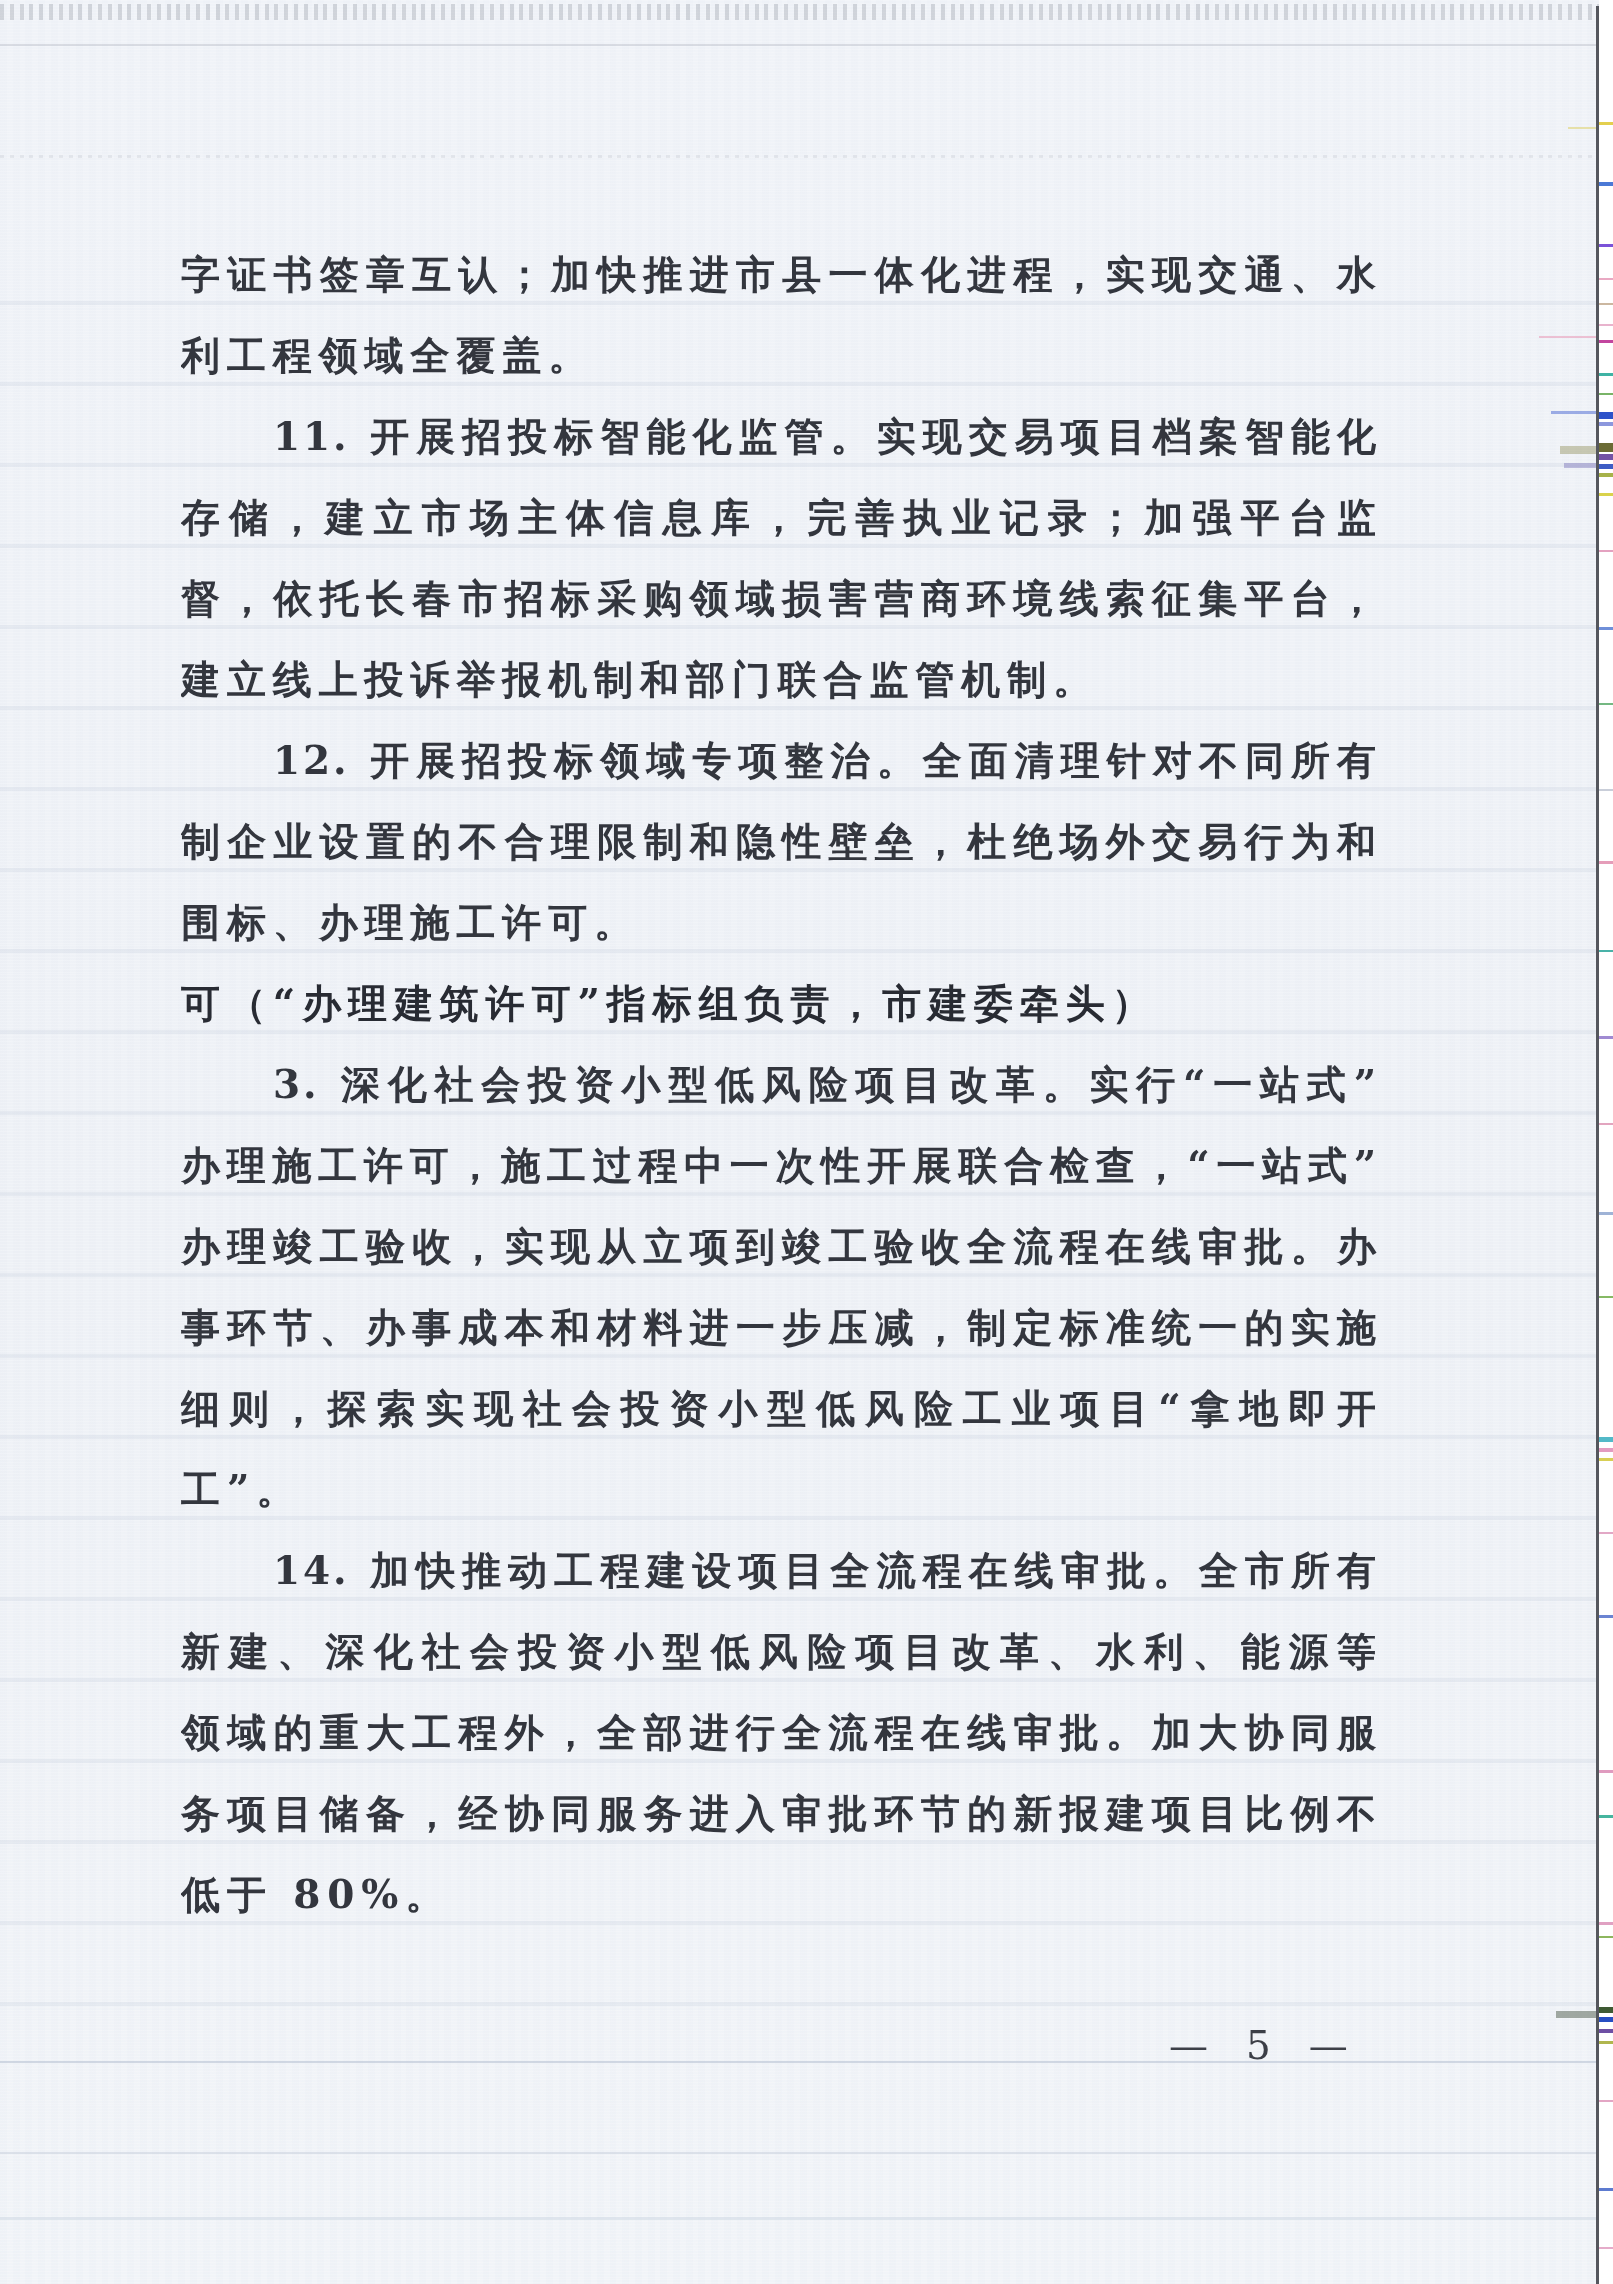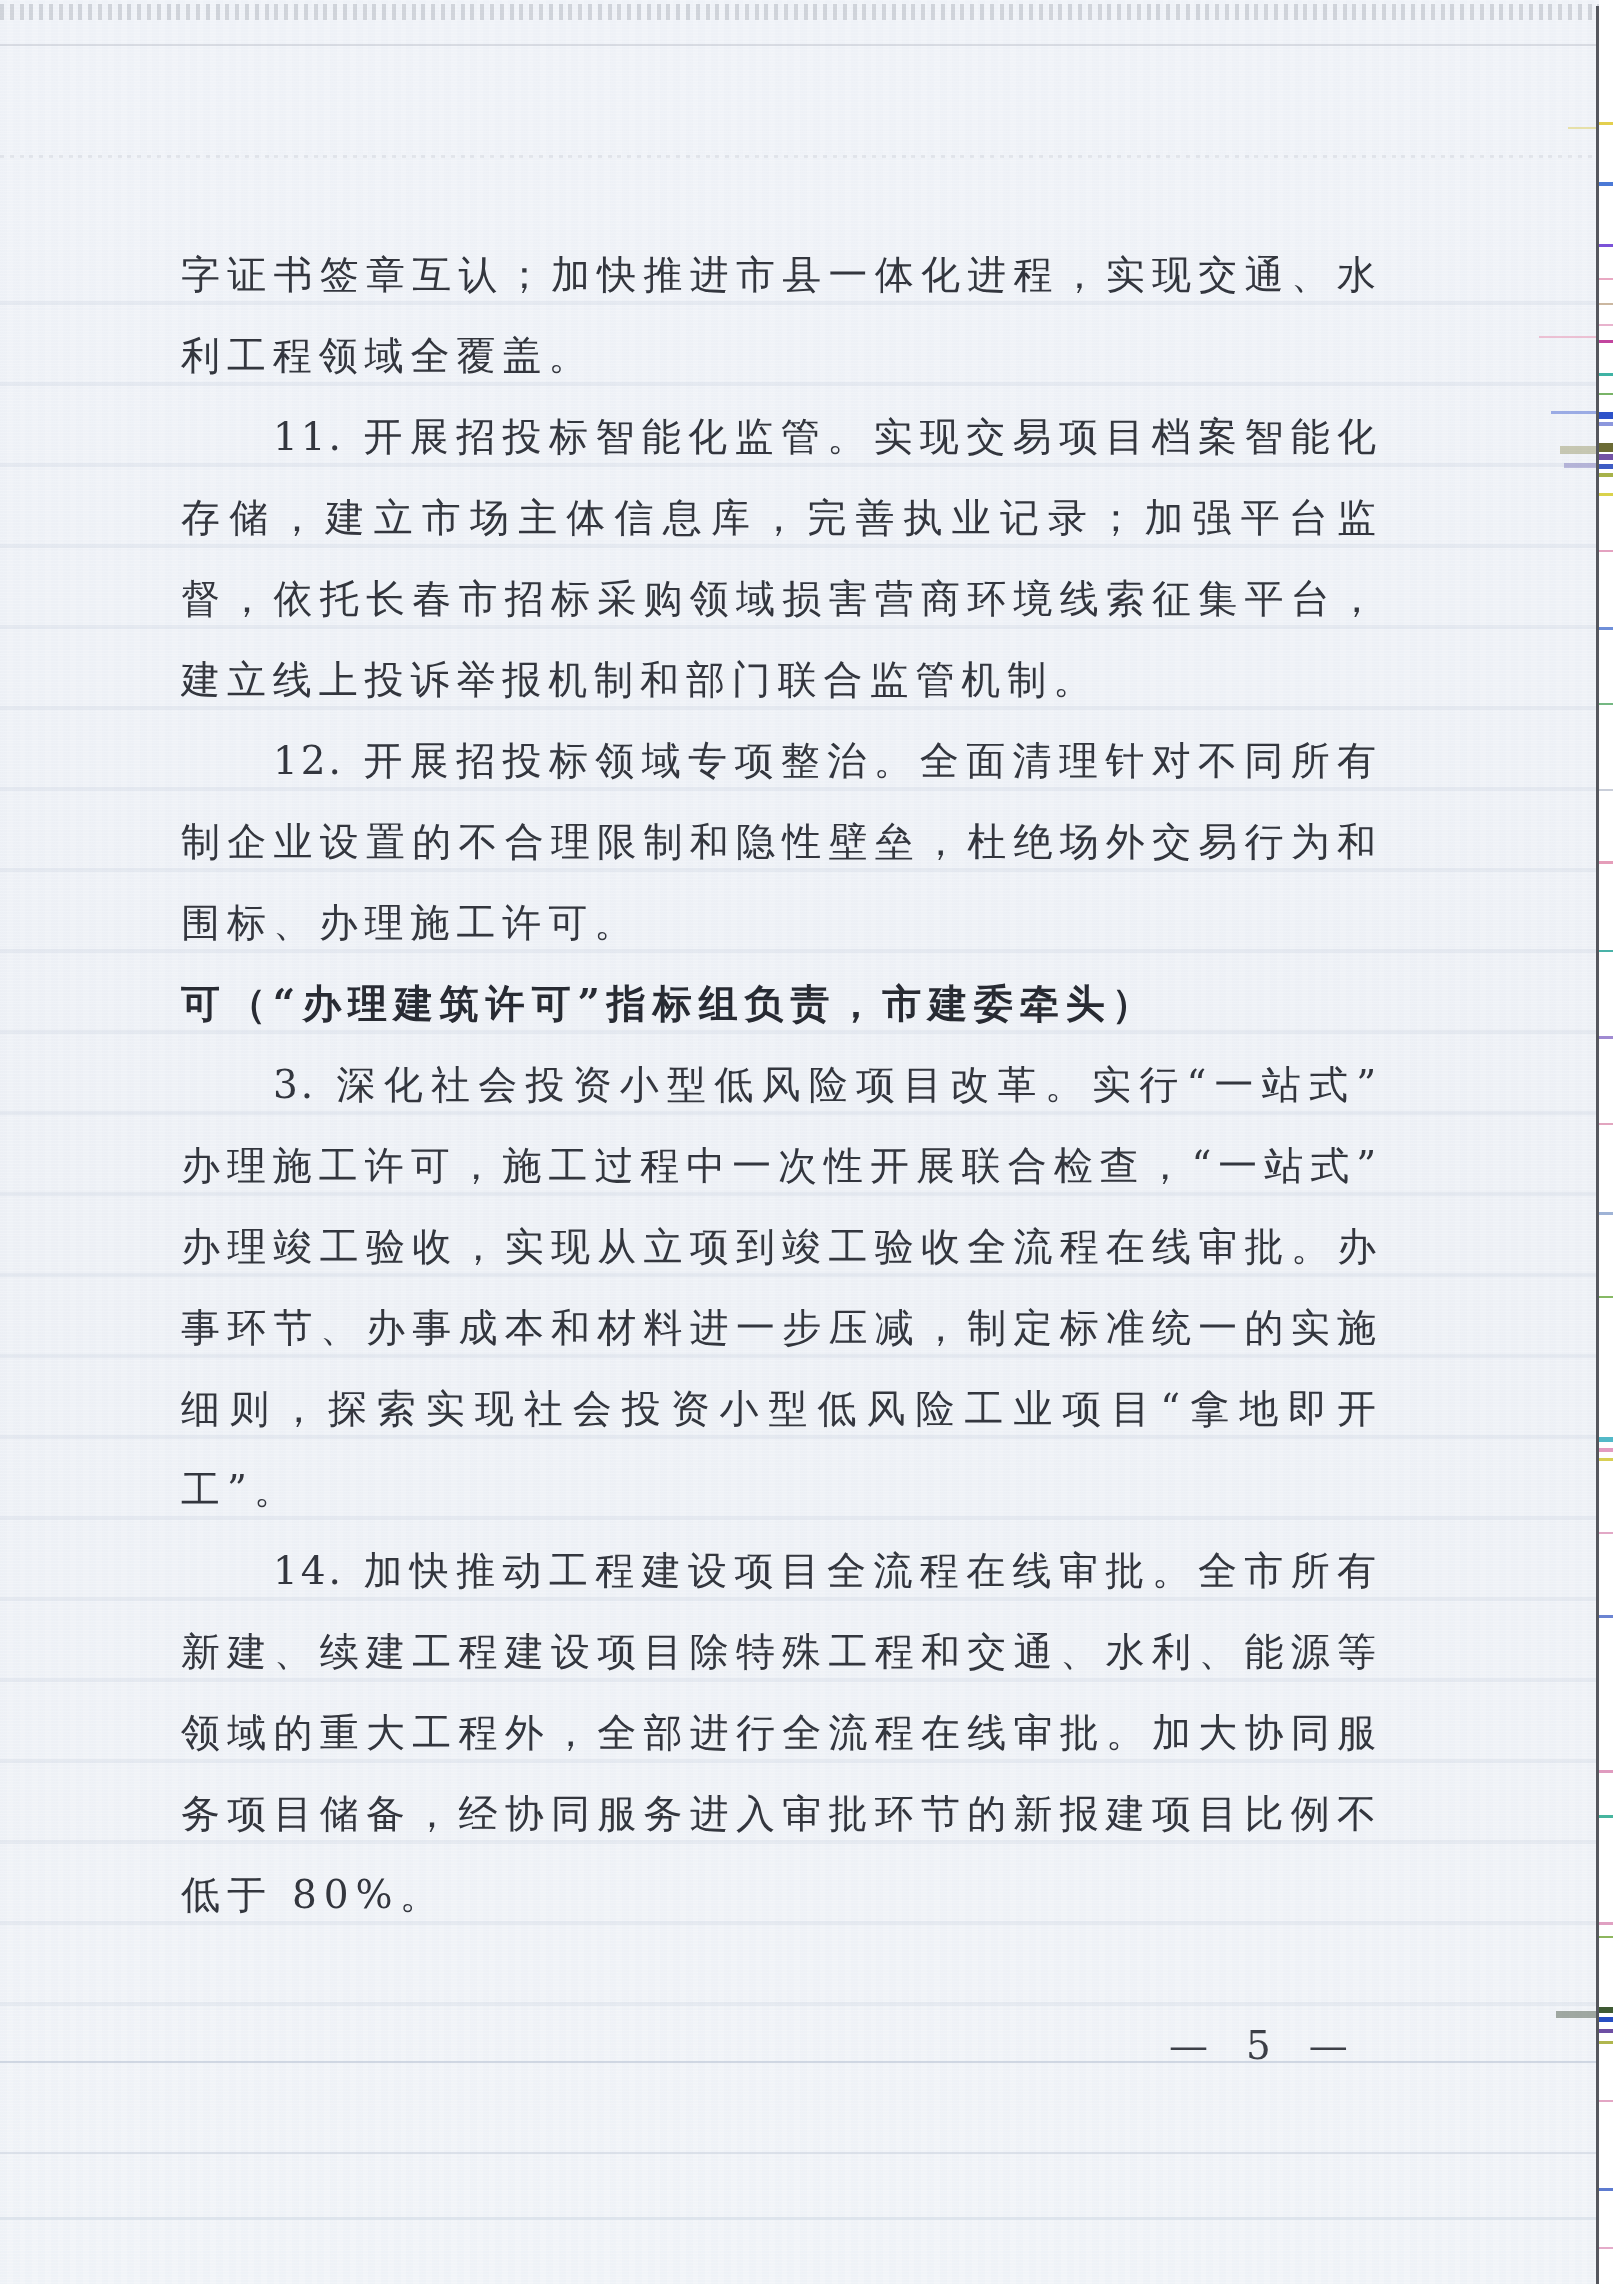--- a/index.html
+++ b/index.html
@@ -50,20 +50,21 @@
     font-size: 39px;
     color: #33363e;
   }
   .line {
     height: 81px;
     line-height: 81px;
     letter-spacing: 2.9px;
     text-align: justify;
     text-align-last: justify;
     overflow: hidden;
+    font-weight: bold;
   }
   .line.para-end {
     text-align: right;
     text-align-last: left;
     letter-spacing: 6.9px;
   }
   .line.indent { text-indent: 92px; }
   .line.bold { font-weight: 700; color: #282b33; }
 
   .page-number {
@@ -135,21 +136,21 @@
       <div class="line">制企业设置的不合理限制和隐性壁垒，杜绝场外交易行为和</div>
       <div class="line para-end">围标、办理施工许可。</div>
       <div class="line bold para-end">可（“办理建筑许可”指标组负责，市建委牵头）</div>
       <div class="line indent">3. 深化社会投资小型低风险项目改革。实行“一站式”</div>
       <div class="line">办理施工许可，施工过程中一次性开展联合检查，“一站式”</div>
       <div class="line">办理竣工验收，实现从立项到竣工验收全流程在线审批。办</div>
       <div class="line">事环节、办事成本和材料进一步压减，制定标准统一的实施</div>
       <div class="line">细则，探索实现社会投资小型低风险工业项目“拿地即开</div>
       <div class="line para-end">工”。</div>
       <div class="line indent">14. 加快推动工程建设项目全流程在线审批。全市所有</div>
-      <div class="line">新建、续建工程建设项目除特殊工程和交通、水利、能源等</div>
+      <div class="line">新建、深化社会投资小型低风险项目改革、水利、能源等</div>
       <div class="line">领域的重大工程外，全部进行全流程在线审批。加大协同服</div>
       <div class="line">务项目储备，经协同服务进入审批环节的新报建项目比例不</div>
       <div class="line para-end">低于 80%。</div>
     </main>
 
   <div class="page-number">
     <span>— 5 —</span>
   </div>
 
   <div class="edge-line"></div>

